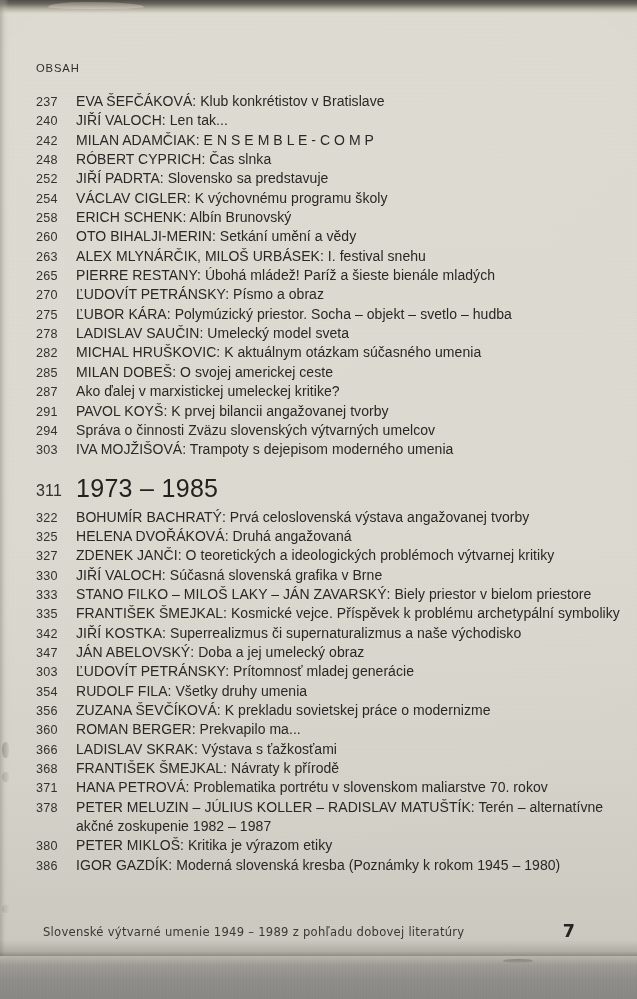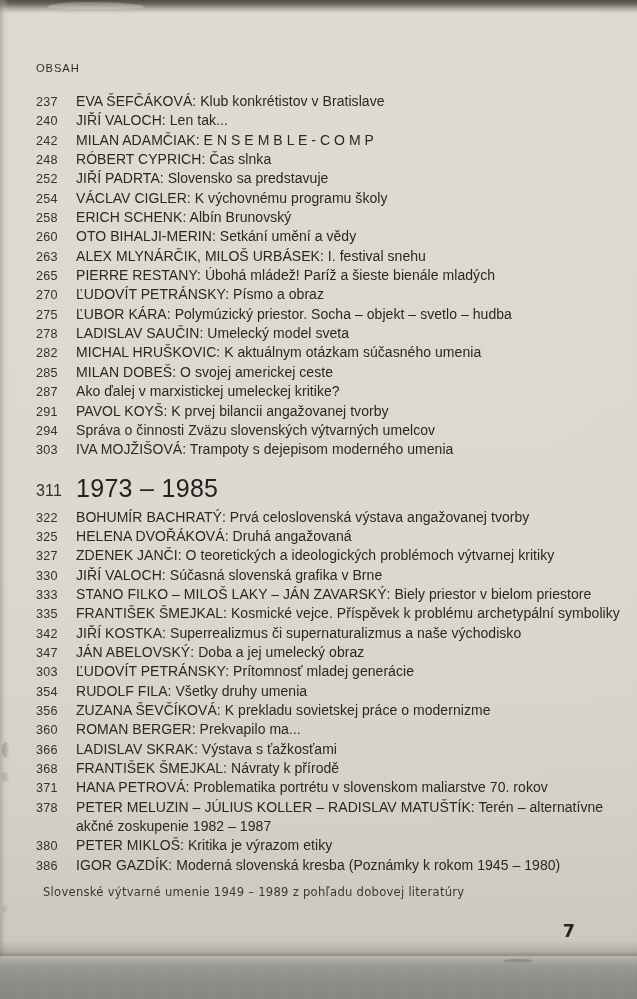--- a/index.html
+++ b/index.html
@@ -167,21 +167,21 @@
     letter-spacing: .3px;
     color: #22211e;
     line-height: 28px;
   }
   .spacer-md { height: 14px; }
 
   
   .footer-line {
     position: absolute;
     left: 43px;
-    top: 885px;
+    top: 925px;
     font-size: 11.6px;
     color: #3a3833;
     letter-spacing: .25px;
     font-family: "DejaVu Sans", sans-serif;
     font-style: normal;
     transform: scaleY(1.02);
   }
   .folio {
     position: absolute;
     right: 62px;

